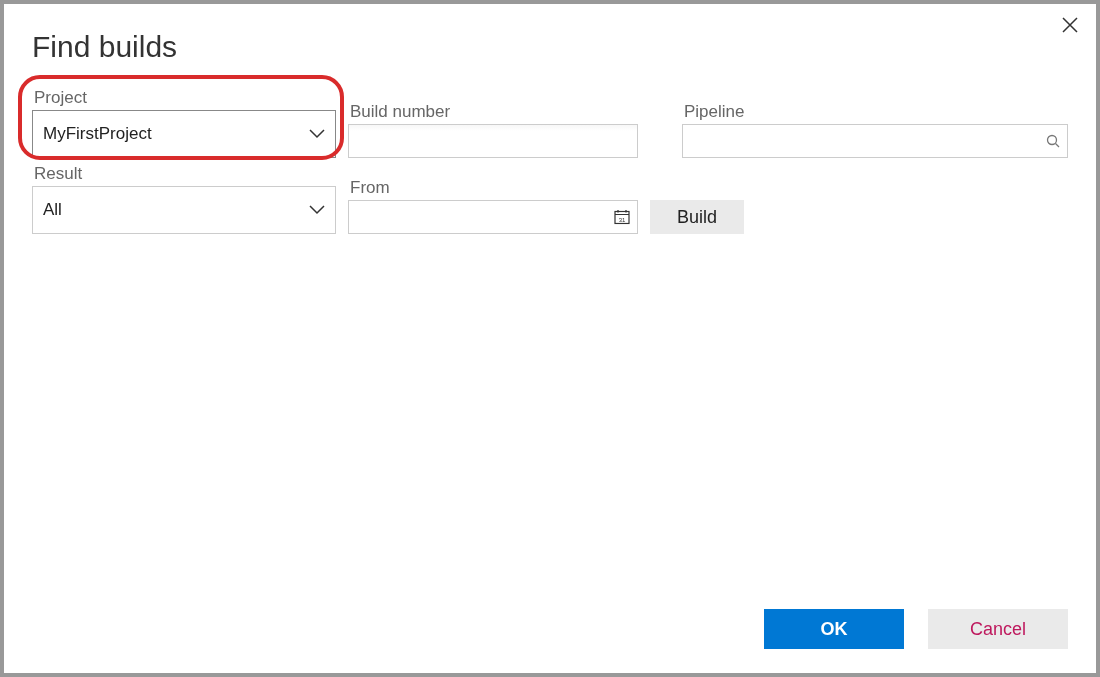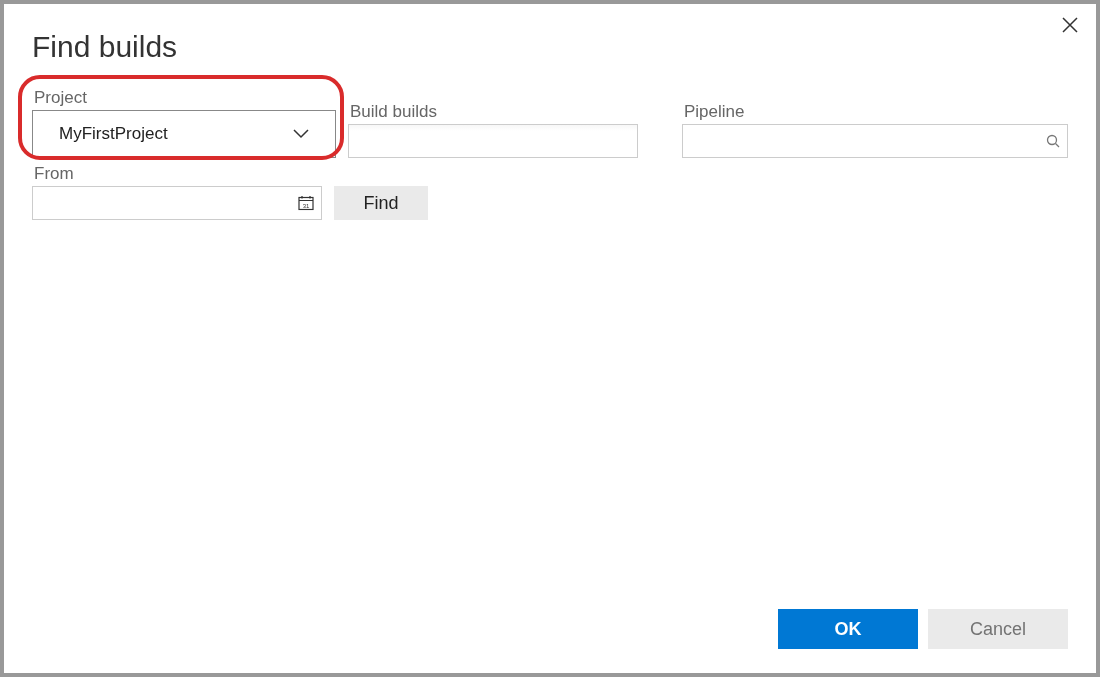--- a/index.html
+++ b/index.html
@@ -73,21 +73,21 @@
       right: -8px;
       height: 85px;
       pointer-events: none;
       z-index: 5;
     }
     .dropdown {
       height: 48px;
       border: 1px solid #888;
       display: flex;
       align-items: center;
-      padding: 0 26px;
+      padding: 0 10px;
       font-size: 17px;
       color: #222;
       cursor: pointer;
       background: #fff;
       justify-content: space-between;
     }
     .dropdown-light {
       border: 1px solid #ccc;
     }
     .chevron {
@@ -134,38 +134,38 @@
       font-size: 18px;
       color: #222;
       cursor: pointer;
       font-family: inherit;
     }
     .footer {
       margin-top: auto;
       padding: 0 28px 24px 0;
       display: flex;
       justify-content: flex-end;
-      gap: 10px;
+      gap: 24px;
     }
     .btn-primary {
       height: 40px;
       width: 140px;
       background: #0078d4;
       color: #fff;
       border: none;
       font-size: 18px;
       font-weight: 600;
       cursor: pointer;
       font-family: inherit;
     }
     .btn-secondary {
       height: 40px;
       width: 140px;
       background: #eaeaea;
-      color: #737373;
+      color: #be185d;
       border: none;
       font-size: 18px;
       cursor: pointer;
       font-family: inherit;
     }
   </style>
 </head>
 <body>
 
 <div class="dialog">
@@ -188,59 +188,70 @@
           <span>MyFirstProject</span>
           <span class="chevron">
             <svg width="16" height="10" viewBox="0 0 16 10">
                 <path d="M1 1 L8 8 L15 1" stroke="#333" stroke-width="1.5" fill="none"></path>
               </svg>
           </span>
         </div>
       </div>
 
       <div class="field field-buildnum">
-        <div class="field-label">Build builds</div>
+        <div class="field-label">Build number</div>
         <input type="text" class="text-input" value="" style="">
       </div>
 
       <div class="field field-pipeline">
         <div class="field-label">Pipeline</div>
         <div class="input-with-icon">
           <input type="text" class="pipeline-input" style="width: 100%;" value="">
           <span class="right-icon">
             <svg width="14" height="14" viewBox="0 0 14 14">
                 <circle cx="6" cy="6" r="4.5" stroke="#777" stroke-width="1.3" fill="none"></circle>
                 <line x1="9.5" y1="9.5" x2="13" y2="13" stroke="#777" stroke-width="1.3"></line>
               </svg>
           </span>
         </div>
       </div>
     </div>
 
     <div class="row">
+      <div class="field field-result">
+        <div class="field-label">Result</div>
+        <div class="dropdown dropdown-light">
+          <span>All</span>
+          <span class="chevron">
+            <svg width="16" height="10" viewBox="0 0 16 10">
+                <path d="M1 1 L8 8 L15 1" stroke="#333" stroke-width="1.5" fill="none"></path>
+              </svg>
+          </span>
+        </div>
+      </div>
 
       <div class="field field-from">
         <div class="field-label">From</div>
         <div class="input-with-icon">
           <input type="text" class="date-input" style="width: 100%;" value="">
           <span class="right-icon">
             <svg width="16" height="15" viewBox="0 0 16 15">
                 <rect x="1" y="2" width="14" height="12" stroke="#333" stroke-width="1.2" fill="none"></rect>
                 <line x1="1" y1="5" x2="15" y2="5" stroke="#333" stroke-width="1.2"></line>
                 <line x1="4" y1="0.5" x2="4" y2="3" stroke="#333" stroke-width="1.3"></line>
                 <line x1="12" y1="0.5" x2="12" y2="3" stroke="#333" stroke-width="1.3"></line>
                 <text x="8" y="12" font-size="6" text-anchor="middle" fill="#333" font-family="Arial">31</text>
               </svg>
           </span>
         </div>
       </div>
 
 
       <div class="field field-findbtn">
-        <button class="find-button">Find</button>
+        <button class="find-button">Build</button>
       </div>
     </div>
 
   </div>
 
   <div class="footer">
     <button class="btn-primary">OK</button>
     <button class="btn-secondary">Cancel</button>
   </div>
 

